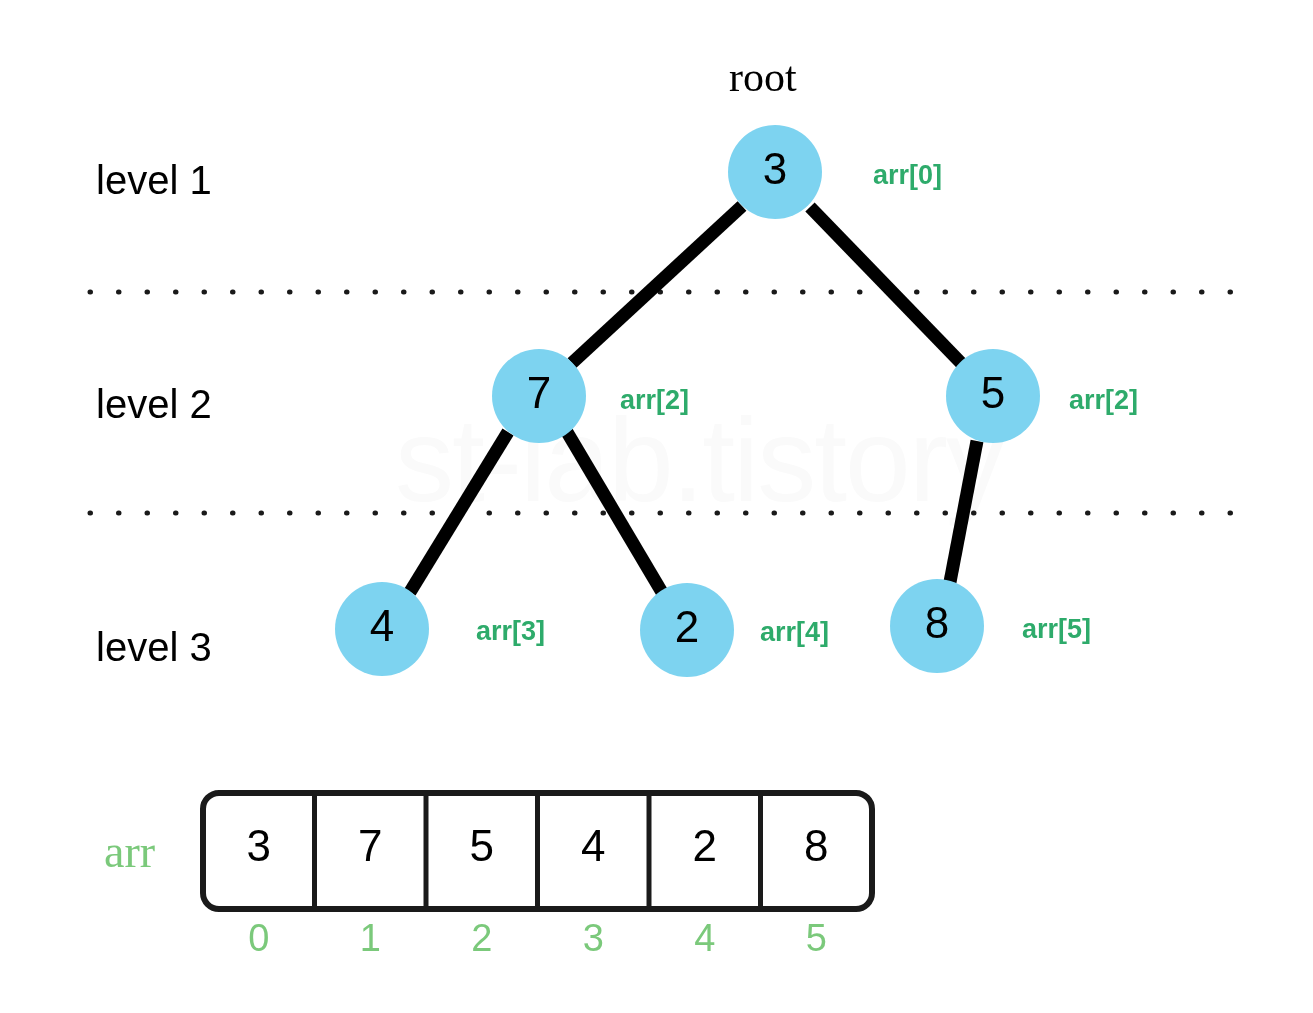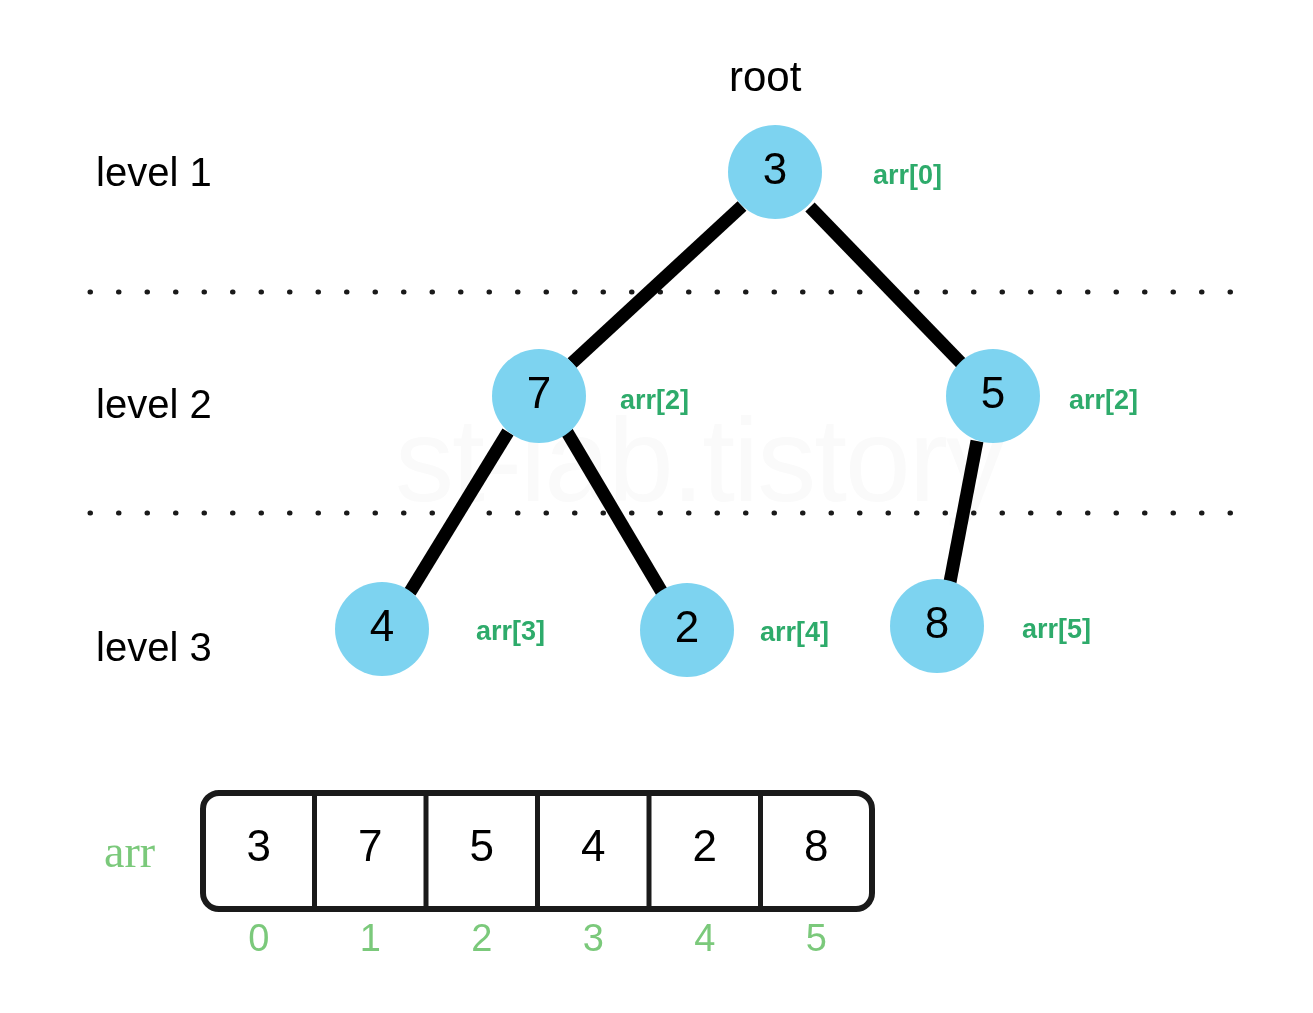--- a/index.html
+++ b/index.html
@@ -135,36 +135,36 @@
     <g id="array-group">
         <rect x="203" y="793" width="669" height="116" rx="16" ry="16" fill="#ffffff" stroke="#1a1a1a" stroke-width="6"></rect>
         <line x1="314.5" y1="793" x2="314.5" y2="909" stroke="#1a1a1a" stroke-width="5"></line>
         <line x1="426" y1="793" x2="426" y2="909" stroke="#1a1a1a" stroke-width="5"></line>
         <line x1="537.5" y1="793" x2="537.5" y2="909" stroke="#1a1a1a" stroke-width="5"></line>
         <line x1="649" y1="793" x2="649" y2="909" stroke="#1a1a1a" stroke-width="5"></line>
         <line x1="760.5" y1="793" x2="760.5" y2="909" stroke="#1a1a1a" stroke-width="5"></line>
       </g>
   </svg>
 
-  <div class="root-label" id="root-label" style="left: 729px; top: 53px;">root</div>
+  <div class="root-label" id="root-label" style="left: 729px; top: 53px; font-family: Liberation Serif, serif;">root</div>
 
   <div id="text-overlays">
       <div class="node-value" style="left: 735px; top: 144px; width: 80px;">3</div>
       <div class="arr-ref" style="left: 873px; top: 160px;">arr[0]</div>
       <div class="node-value" style="left: 499px; top: 368px; width: 80px;">7</div>
       <div class="arr-ref" style="left: 620px; top: 385px;">arr[2]</div>
       <div class="node-value" style="left: 953px; top: 368px; width: 80px;">5</div>
       <div class="arr-ref" style="left: 1069px; top: 385px;">arr[2]</div>
       <div class="node-value" style="left: 342px; top: 601px; width: 80px;">4</div>
       <div class="arr-ref" style="left: 443px; top: 616px; margin-left: 33px;">arr[3]</div>
       <div class="node-value" style="left: 647px; top: 602px; width: 80px;">2</div>
       <div class="arr-ref" style="left: 760px; top: 617px;">arr[4]</div>
       <div class="node-value" style="left: 897px; top: 598px; width: 80px;">8</div>
       <div class="arr-ref" style="left: 1022px; top: 614px;">arr[5]</div>
-      <div class="level-label" style="left: 96px; top: 150px;">level 1</div>
+      <div class="level-label" style="left: 96px; top: 158px;">level 1</div>
       <div class="level-label" style="left: 96px; top: 382px;">level 2</div>
       <div class="level-label" style="left: 96px; top: 625px;">level 3</div>
       <div class="arr-name" style="left: 104px; top: 825px; font-family: Liberation Serif, serif;">arr</div>
       <div class="cell-value" style="left: 218.75px; top: 821px; width: 80px;">3</div>
       <div class="cell-index" style="left: 218.75px; top: 917px; width: 80px;">0</div>
       <div class="cell-value" style="left: 330.25px; top: 821px; width: 80px;">7</div>
       <div class="cell-index" style="left: 330.25px; top: 917px; width: 80px;">1</div>
       <div class="cell-value" style="left: 441.75px; top: 821px; width: 80px;">5</div>
       <div class="cell-index" style="left: 441.75px; top: 917px; width: 80px;">2</div>
       <div class="cell-value" style="left: 553.25px; top: 821px; width: 80px;">4</div>

